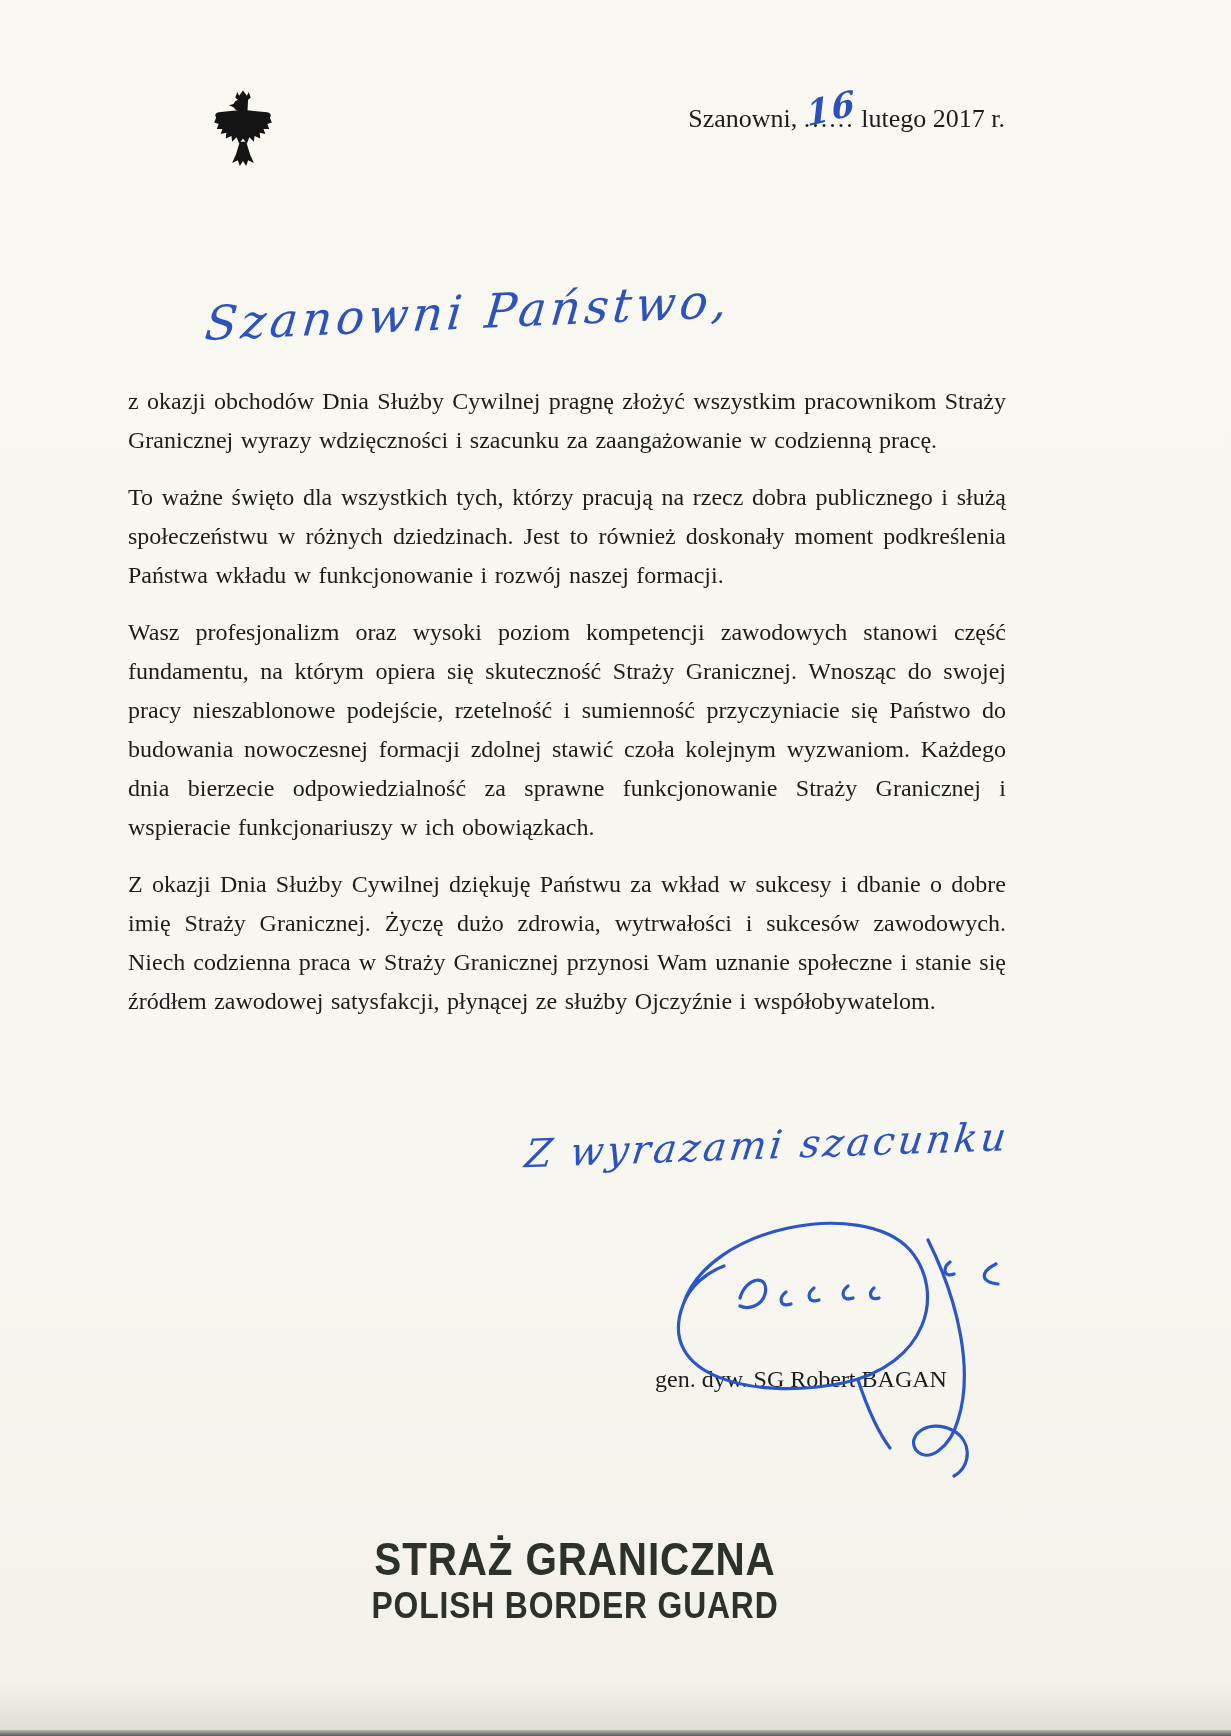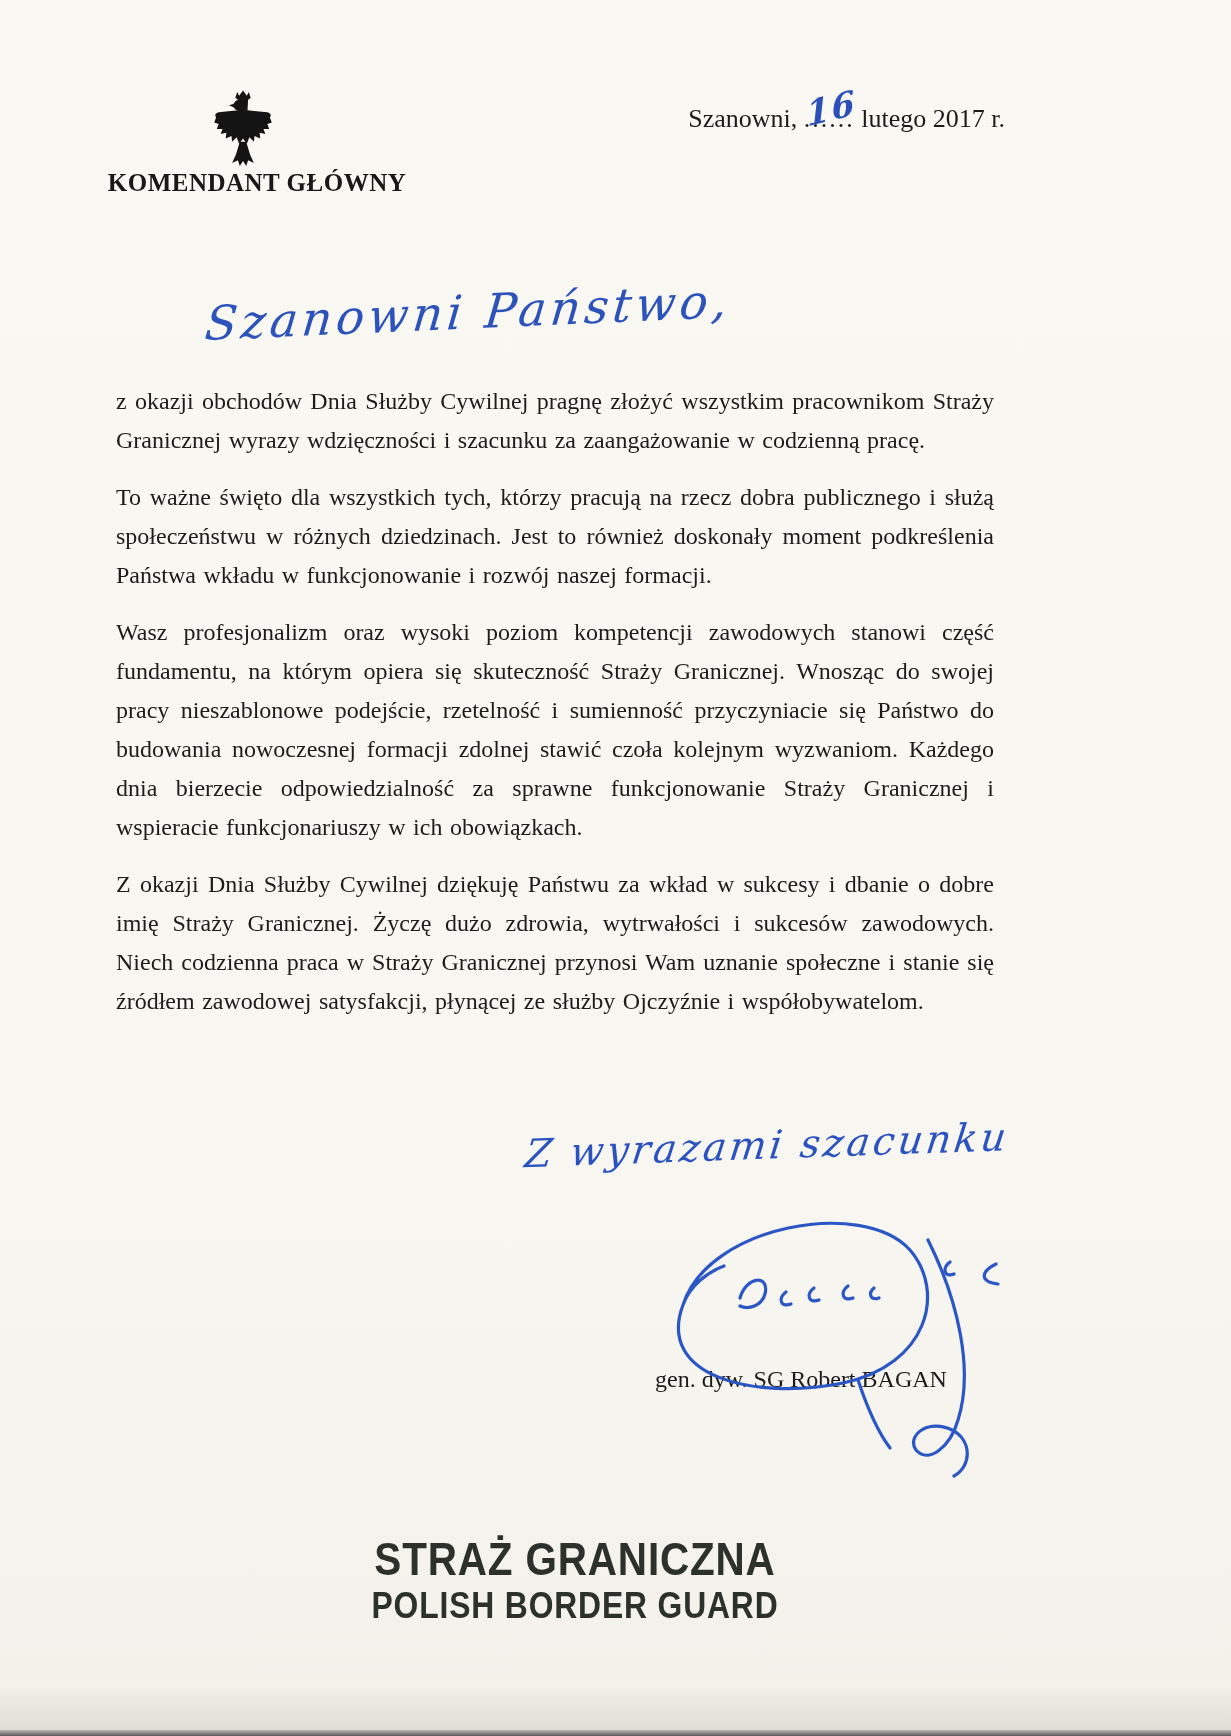--- a/index.html
+++ b/index.html
@@ -43,21 +43,21 @@
     white-space:nowrap;
   }
   .closing{
     position:absolute;left:525px;top:1122px;width:520px;
     font-size:39px;letter-spacing:3px;
     transform:rotate(-2deg) skewX(-9deg);
     white-space:nowrap;color:#2a52c0;
   }
   
   .body-text{
-    position:absolute;left:116px;top:382px;width:878px;
+    position:absolute;left:128px;top:382px;width:878px;
   }
   .body-text p{
     margin:0 0 18px 0;
     font-size:24px;line-height:39px;
     text-align:justify;text-align-last:left;
     color:#1c1c1c;
     word-spacing:1.5px;
   }
   
   .signature{position:absolute;left:628px;top:1180px;width:420px;height:310px;pointer-events:none;}
@@ -89,21 +89,20 @@
   <div class="emblem">
     <svg viewBox="0 0 100 120" xmlns="http://www.w3.org/2000/svg" fill="#141414">
       <path d="M38 11 L41 2 L44 8 L50 0 L56 8 L59 2 L62 11 L57 15 L43 15 Z"></path>
       <path d="M43 14 Q37 16 35 21 L28 23 L35 26 Q38 31 44 32 L57 32 L58 14 Z"></path>
       <path d="M50 30 L12 34 Q4 36 8 42 L5 50 L12 52 L9 60 L18 60 L15 68 L24 66 L23 75 L32 71 L33 80 L40 73 L44 83 L50 75 L56 83 L60 73 L67 80 L68 71 L77 75 L76 66 L85 68 L82 60 L91 60 L88 52 L95 50 L92 42 Q96 36 88 34 Z"></path>
       <path d="M45 80 L39 100 L33 113 L42 109 L45 118 L50 110 L55 118 L58 109 L67 113 L61 100 L55 80 Z"></path>
     </svg>
   </div>
 
   <div class="sender">
-    <div>KOMENDANT GŁÓWNY</div>
   </div>
 
   <div class="dateline">
     <span>Szanowni,</span>
     <span class="date-dots"><span>......</span><span class="hand-day">16</span></span><span> lutego 2017 r.</span>
   </div>
 
   <div class="hand greeting">Szanowni Państwo,</div>
 
   <div class="body-text">

